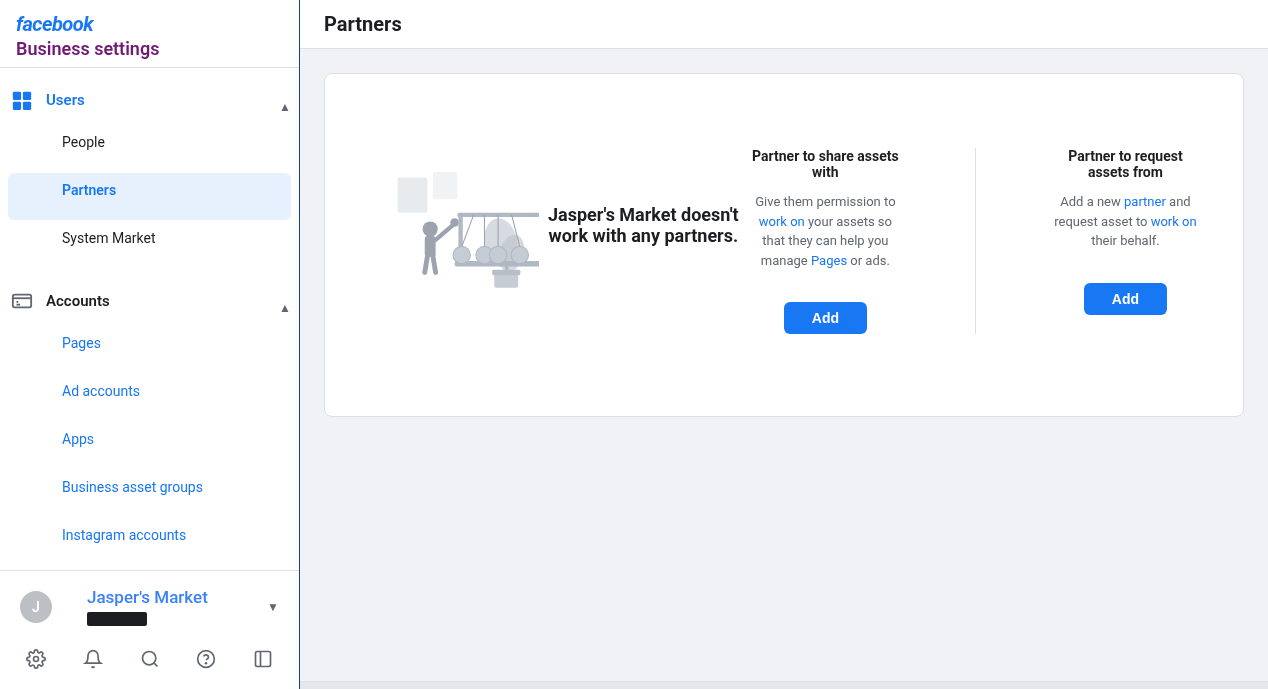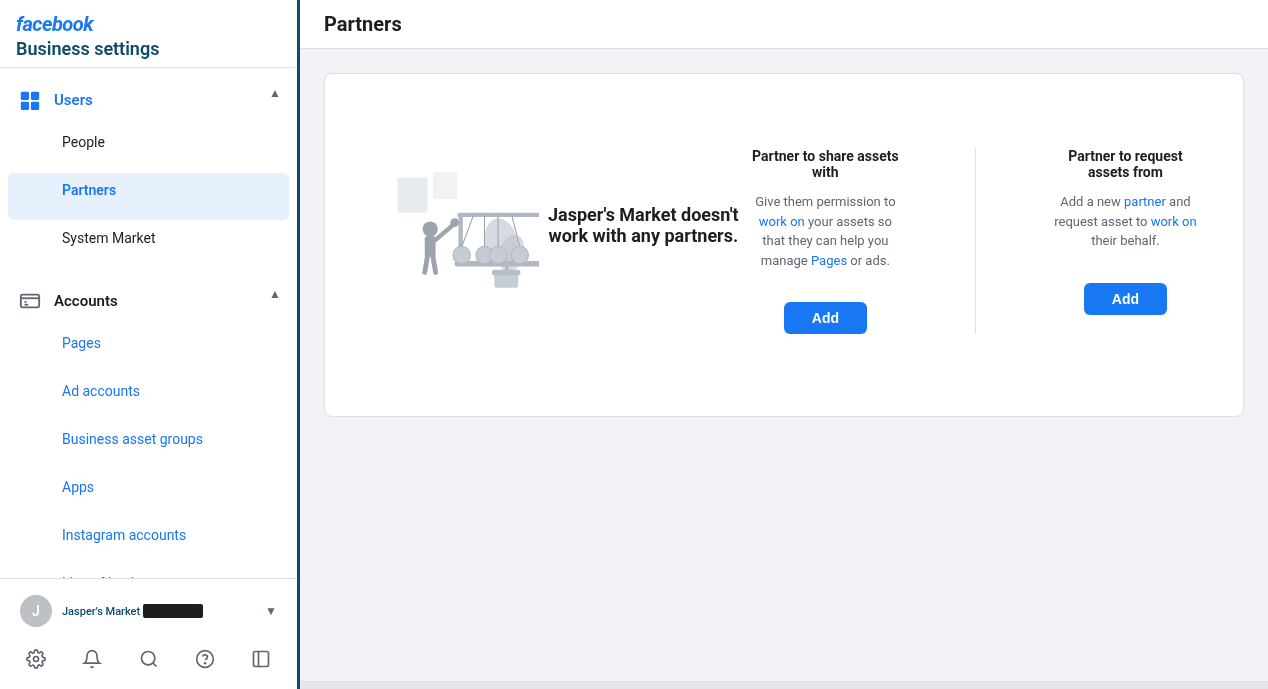--- a/index.html
+++ b/index.html
@@ -3,21 +3,21 @@
   <meta charset="utf-8">
   <style>
     * { box-sizing: border-box; margin: 0; padding: 0; }
     body { font-family: -apple-system, BlinkMacSystemFont, 'Segoe UI', Roboto, Arial, sans-serif; background: #f0f2f5; display: flex; height: 689px; overflow: hidden; font-size: 14px; }
 
     
     .sidebar {
       width: 300px;
       min-width: 300px;
       background: #fff;
-      border-right: 3px solid #0c4a6e;
+      border-right: 1px solid #0c4a6e;
       display: flex;
       flex-direction: column;
       height: 100%;
       overflow: hidden;
     }
 
     .sidebar-header {
       padding: 12px 16px 8px;
       border-bottom: 1px solid #dddfe2;
     }
@@ -26,35 +26,35 @@
       color: #1877f2;
       font-size: 20px;
       font-weight: 700;
       font-style: italic;
       letter-spacing: -0.5px;
     }
 
     .business-settings-title {
       font-size: 18px;
       font-weight: 600;
-      color: #0c4a6e;
+      color: #701a75;
       margin-top: 2px;
     }
 
     .sidebar-nav {
       flex: 1;
       overflow-y: auto;
       padding: 8px 0;
     }
 
     .nav-section-header {
       display: flex;
-      align-items: flex-start;
+      align-items: flex-end;
       justify-content: space-between;
-      padding: 10px 16px;
+      padding: 10px 8px;
       cursor: pointer;
     }
 
     .nav-section-header-left {
       display: flex;
       align-items: center;
       gap: 10px;
     }
 
     .nav-section-icon {
@@ -131,23 +131,24 @@
       display: flex;
       align-items: center;
       justify-content: center;
       font-size: 14px;
       color: #fff;
       font-weight: 600;
     }
 
     .account-name {
       flex: 1;
-      font-size: 11px;
+      font-size: 17px;
       font-weight: 500;
-      color: #0c4a6e;
+      color: #3b82f6;
+      margin-left: 25px;
     }
 
     .account-name-blurred {
       display: inline-block;
       background: #1c1e21;
       color: transparent;
       border-radius: 2px;
       font-size: 12px;
       user-select: none;
     }
@@ -327,22 +328,22 @@
             <line x1="6" y1="16" x2="10" y2="16"></line>
           </svg>
         </div>
         <span class="nav-section-label-gray">Accounts</span>
       </div>
       <span class="chevron-icon">▲</span>
     </div>
     <div class="nav-items">
       <a class="nav-item nav-item-blue">Pages</a>
       <a class="nav-item nav-item-blue">Ad accounts</a>
+      <a class="nav-item nav-item-blue">Apps</a>
       <a class="nav-item nav-item-blue">Business asset groups</a>
-      <a class="nav-item nav-item-blue">Apps</a>
       <a class="nav-item nav-item-blue">Instagram accounts</a>
       <a class="nav-item nav-item-blue">Line of business</a>
     </div>
 
   </div>
 
   <div class="sidebar-bottom">
     <div class="account-row">
       <div class="account-avatar">J</div>
       <span class="account-name">

